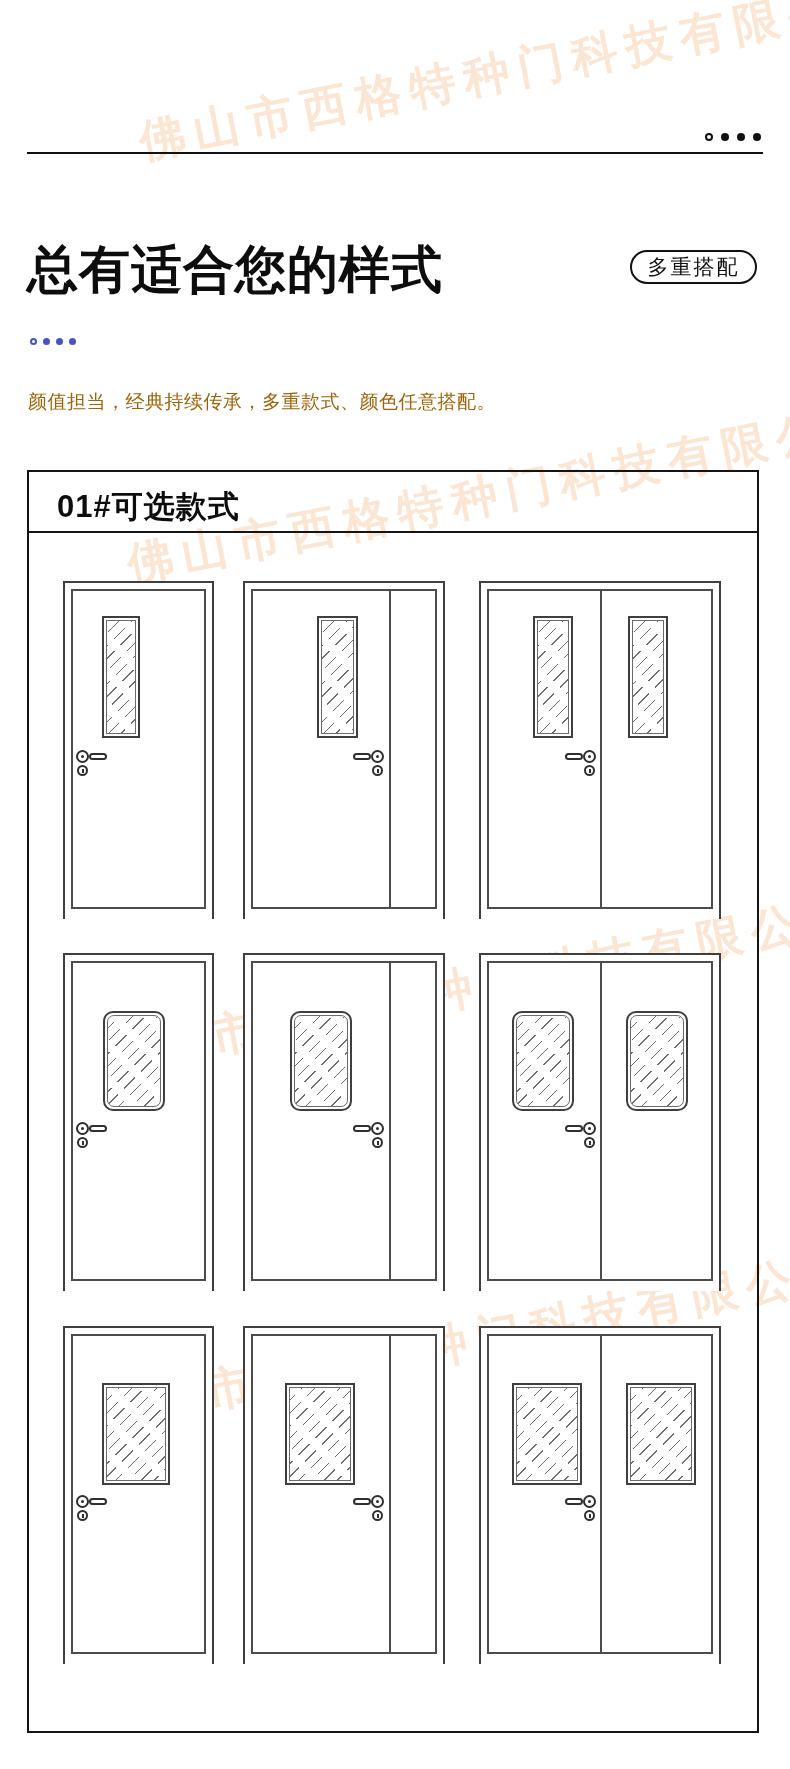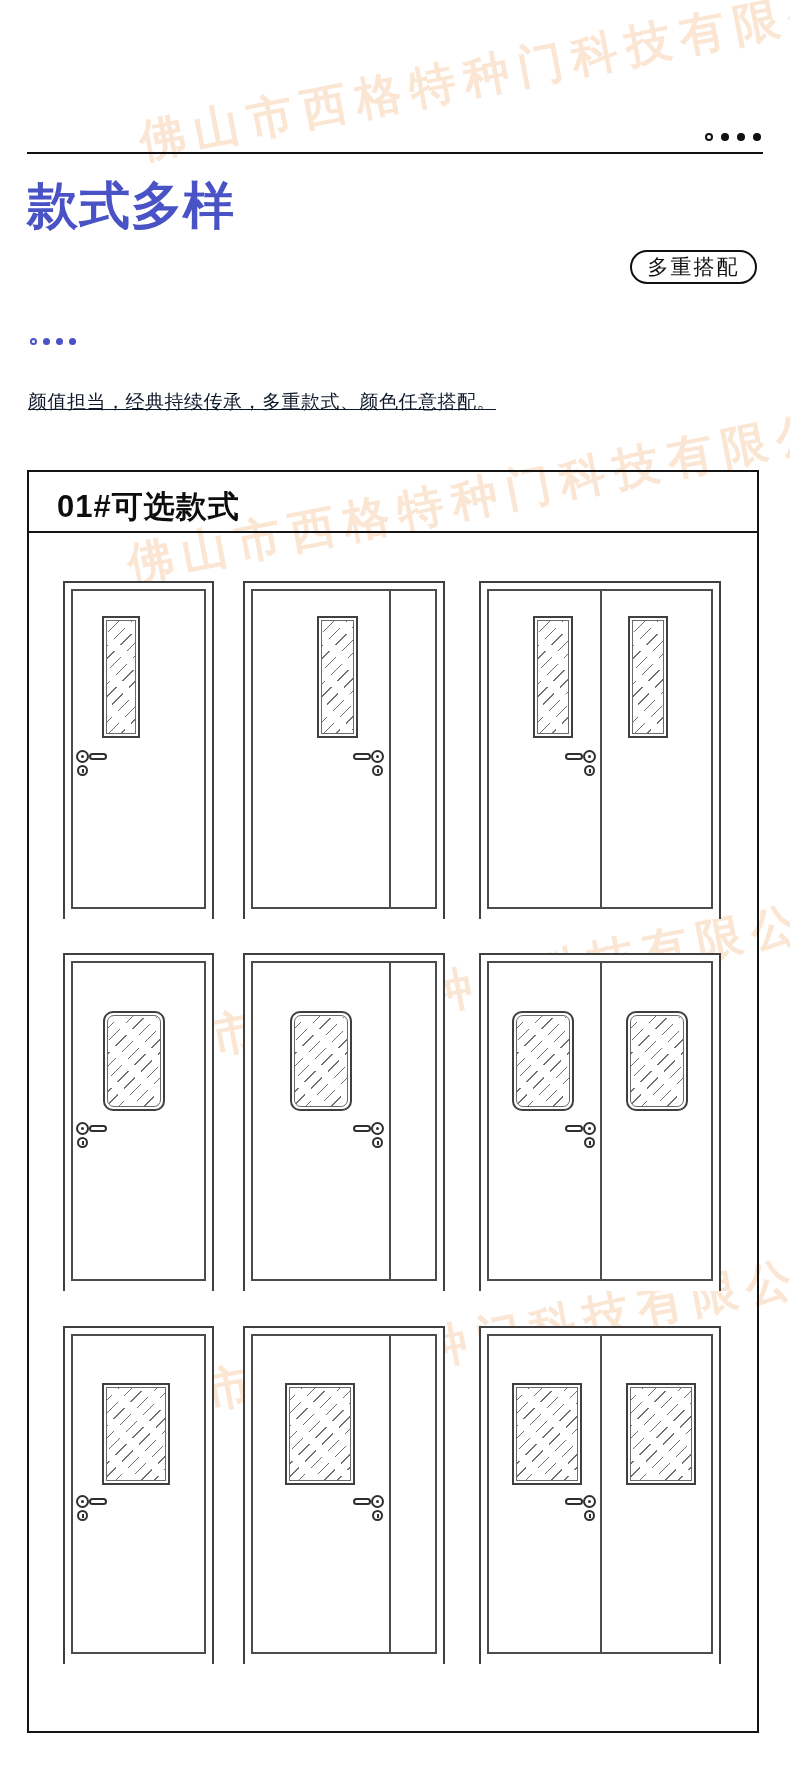--- a/index.html
+++ b/index.html
@@ -31,21 +31,21 @@
   .title-black { position:absolute; left:27px; top:236px; font-size:51px; font-weight:700; color:#0d0d0d; letter-spacing:1px; z-index:3; }
   .hero-en { position:absolute; right:30px; top:186px; text-align:right; font-size:15px; color:#2a2a2a; line-height:23px; z-index:3; }
   .badge {
     position:absolute; right:33px; top:250px; width:127px; height:34px;
     border:2px solid #111; border-radius:17px; display:flex; align-items:center; justify-content:center;
     font-size:21px; letter-spacing:2px; color:#111; z-index:3; background:#fff;
   }
   .blue-dots { position:absolute; left:30px; top:338px; display:flex; gap:6px; align-items:center; z-index:3; }
   .bdot { width:7px; height:7px; border-radius:50%; background:#4a53c6; }
   .bdot.hollow { background:#fff; border:2px solid #4a53c6; }
-  .desc { position:absolute; left:28px; top:389px; font-size:19px; color:#0f172a; letter-spacing:0.5px; z-index:3;text-decoration:underline; }
+  .desc { position:absolute; left:28px; top:389px; font-size:19px; color:#a16207; letter-spacing:0.5px; z-index:3; }
 
   
   .panel {
     position:absolute; left:27px; top:470px; width:732px; height:1263px;
     border:2px solid #141414; z-index:2; background:transparent;
   }
   .panel-title {
     height:61px; border-bottom:2px solid #141414;
     padding:14px 0 0 28px; font-size:31px; font-weight:700; letter-spacing:1px; color:#0d0d0d;
   }
@@ -82,21 +82,21 @@
   <div class="wm" style="left:98px; top:1383px;">佛山市西格特种门科技有限公司</div>
 
   <div class="header-dots">
     <span class="hdot hollow"></span>
     <span class="hdot"></span>
     <span class="hdot"></span>
     <span class="hdot"></span>
   </div>
   <div class="header-rule"></div>
 
-  <div class="title-blue">款式多样</div>
+  <div class="title-black">总有适合您的样式</div>
   <div class="badge">多重搭配</div>
   <div class="blue-dots">
     <span class="bdot hollow"></span>
     <span class="bdot"></span>
     <span class="bdot"></span>
     <span class="bdot"></span>
   </div>
   <div class="desc">颜值担当，经典持续传承，多重款式、颜色任意搭配。</div>
 
   <div class="panel">

